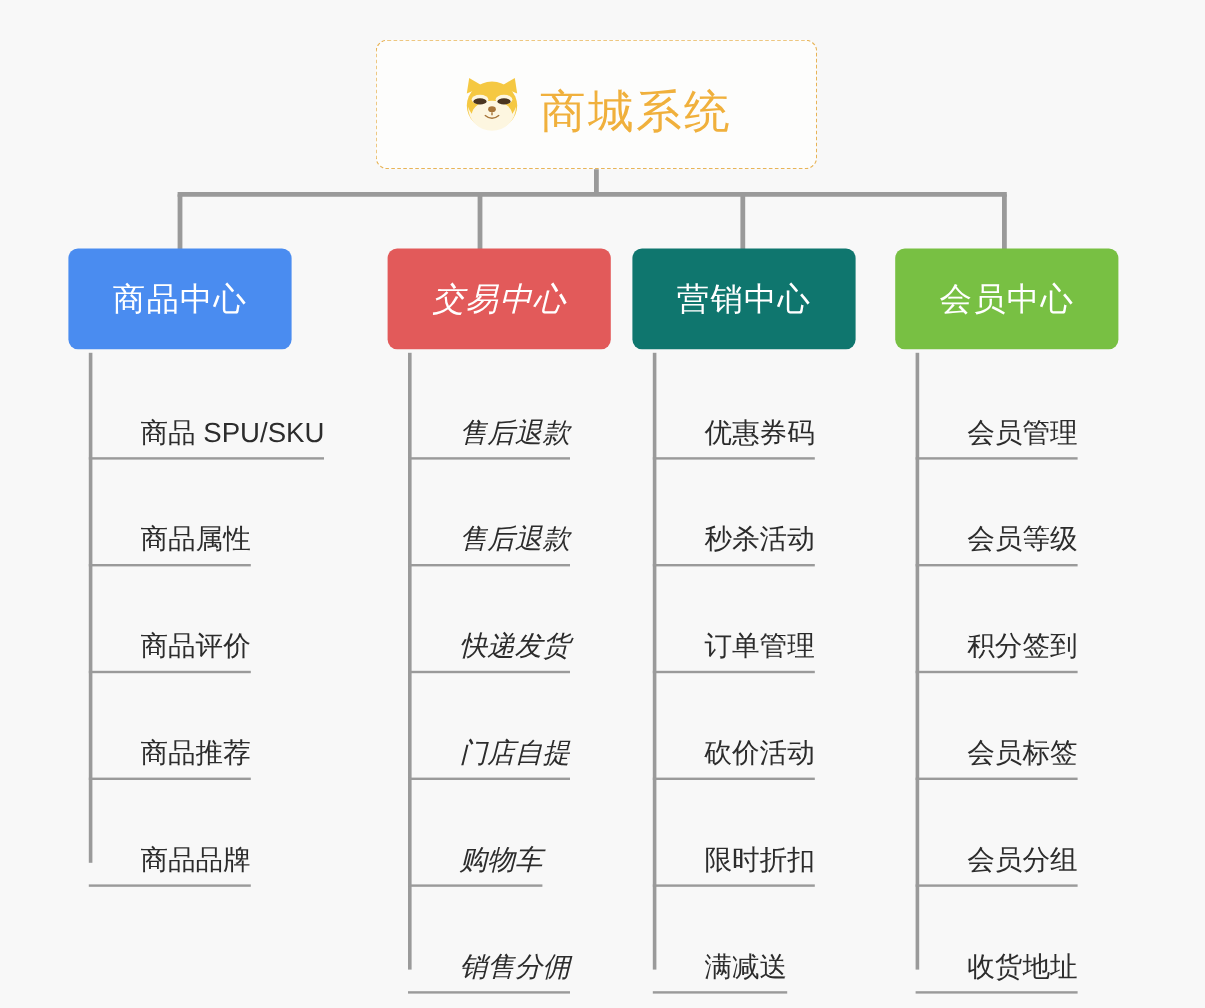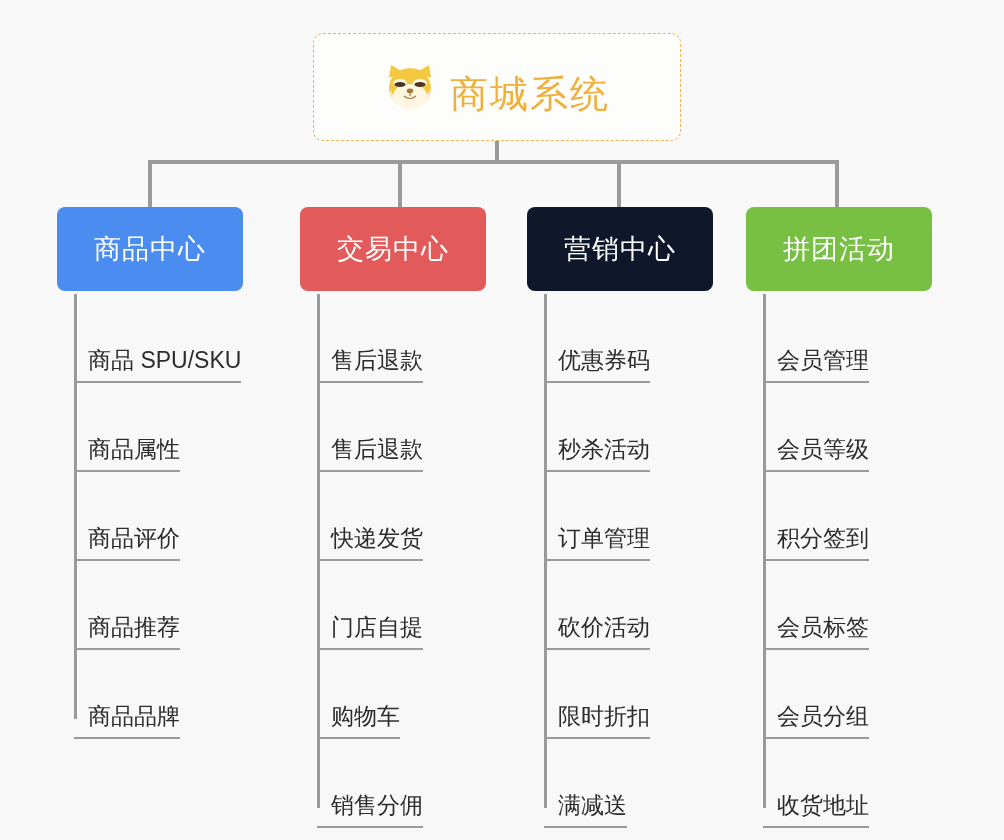--- a/index.html
+++ b/index.html
@@ -63,21 +63,21 @@
     height: 840px;
     pointer-events: none;
   }
 
   
   .branch {
     position: absolute;
     top: 207px;
   }
   .branch-0 { left: 57px;  width: 230px; }
-  .branch-1 { left: 300px; width: 220px; }
+  .branch-1 { left: 323px; width: 220px; font-style: italic; }
   .branch-2 { left: 527px; width: 220px; }
   .branch-3 { left: 746px; width: 220px; }
 
   .branch-header {
     width: 186px;
     height: 84px;
     box-sizing: border-box;
     border-radius: 8px;
     display: flex;
     align-items: center;
@@ -116,21 +116,21 @@
     align-items: flex-end;
     padding-left: 26px;
   }
   .leaf-label {
     font-size: 23px;
     color: #2c2c2c;
     line-height: 1.1;
     padding-bottom: 8px;
     border-bottom: 2px solid #9a9a9a;
     margin-left: -26px;
-    padding-left: 14px;
+    padding-left: 43px;
     white-space: nowrap;
     display: inline-block;
   }
 </style>
 </head>
 <body>
 
 <div id="mindmap">
 
   <svg class="connector-layer" viewBox="0 0 1004 840" width="1004" height="840" aria-hidden="true">
@@ -213,21 +213,21 @@
       <li class="leaf-item">
           <span class="leaf-label">购物车</span>
         </li>
       <li class="leaf-item">
           <span class="leaf-label">销售分佣</span>
         </li>
     </ul>
   </div>
 
   <div class="branch branch-2">
-    <div class="branch-header" style="background:#0f172a;">
+    <div class="branch-header" style="background:#0f766e;">
       <span>营销中心</span>
     </div>
     <ul class="leaf-list">
       <li class="leaf-item">
           <span class="leaf-label">优惠券码</span>
         </li>
       <li class="leaf-item">
           <span class="leaf-label">秒杀活动</span>
         </li>
       <li class="leaf-item">
@@ -240,21 +240,21 @@
           <span class="leaf-label">限时折扣</span>
         </li>
       <li class="leaf-item">
           <span class="leaf-label">满减送</span>
         </li>
     </ul>
   </div>
 
   <div class="branch branch-3">
     <div class="branch-header" style="background:#78c043;">
-      <span>拼团活动</span>
+      <span>会员中心</span>
     </div>
     <ul class="leaf-list">
       <li class="leaf-item">
           <span class="leaf-label">会员管理</span>
         </li>
       <li class="leaf-item">
           <span class="leaf-label">会员等级</span>
         </li>
       <li class="leaf-item">
           <span class="leaf-label">积分签到</span>

